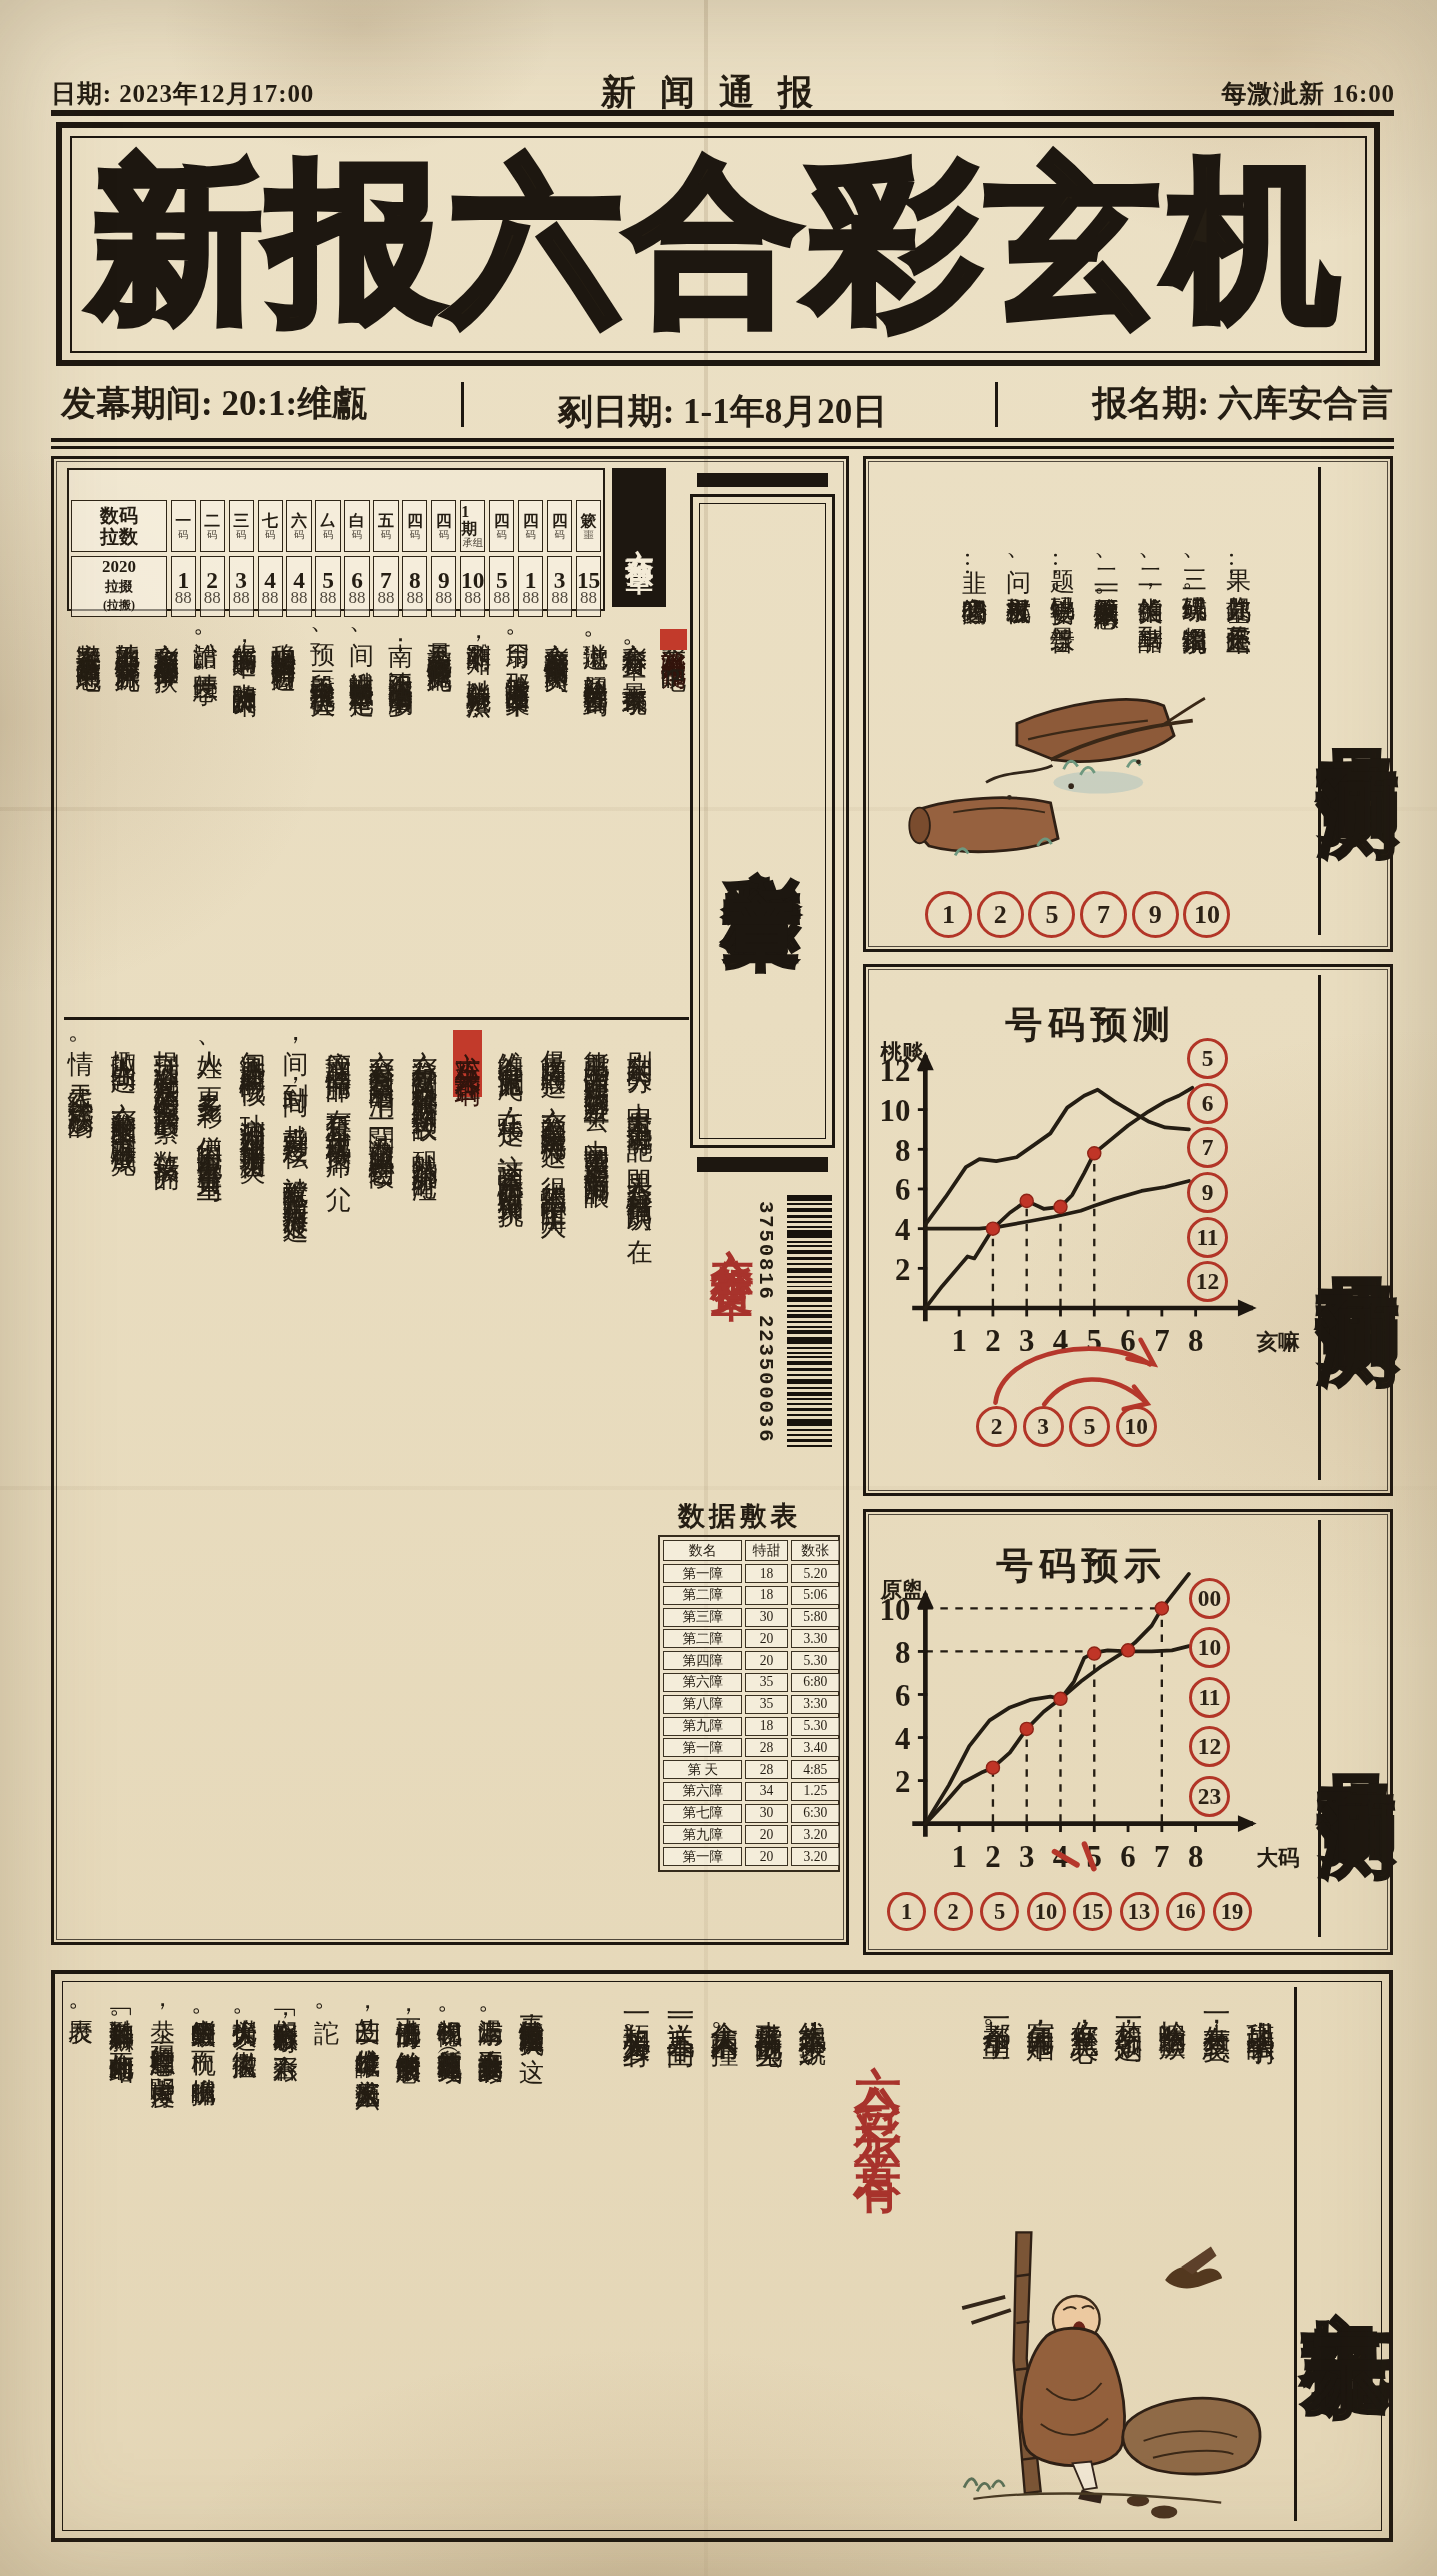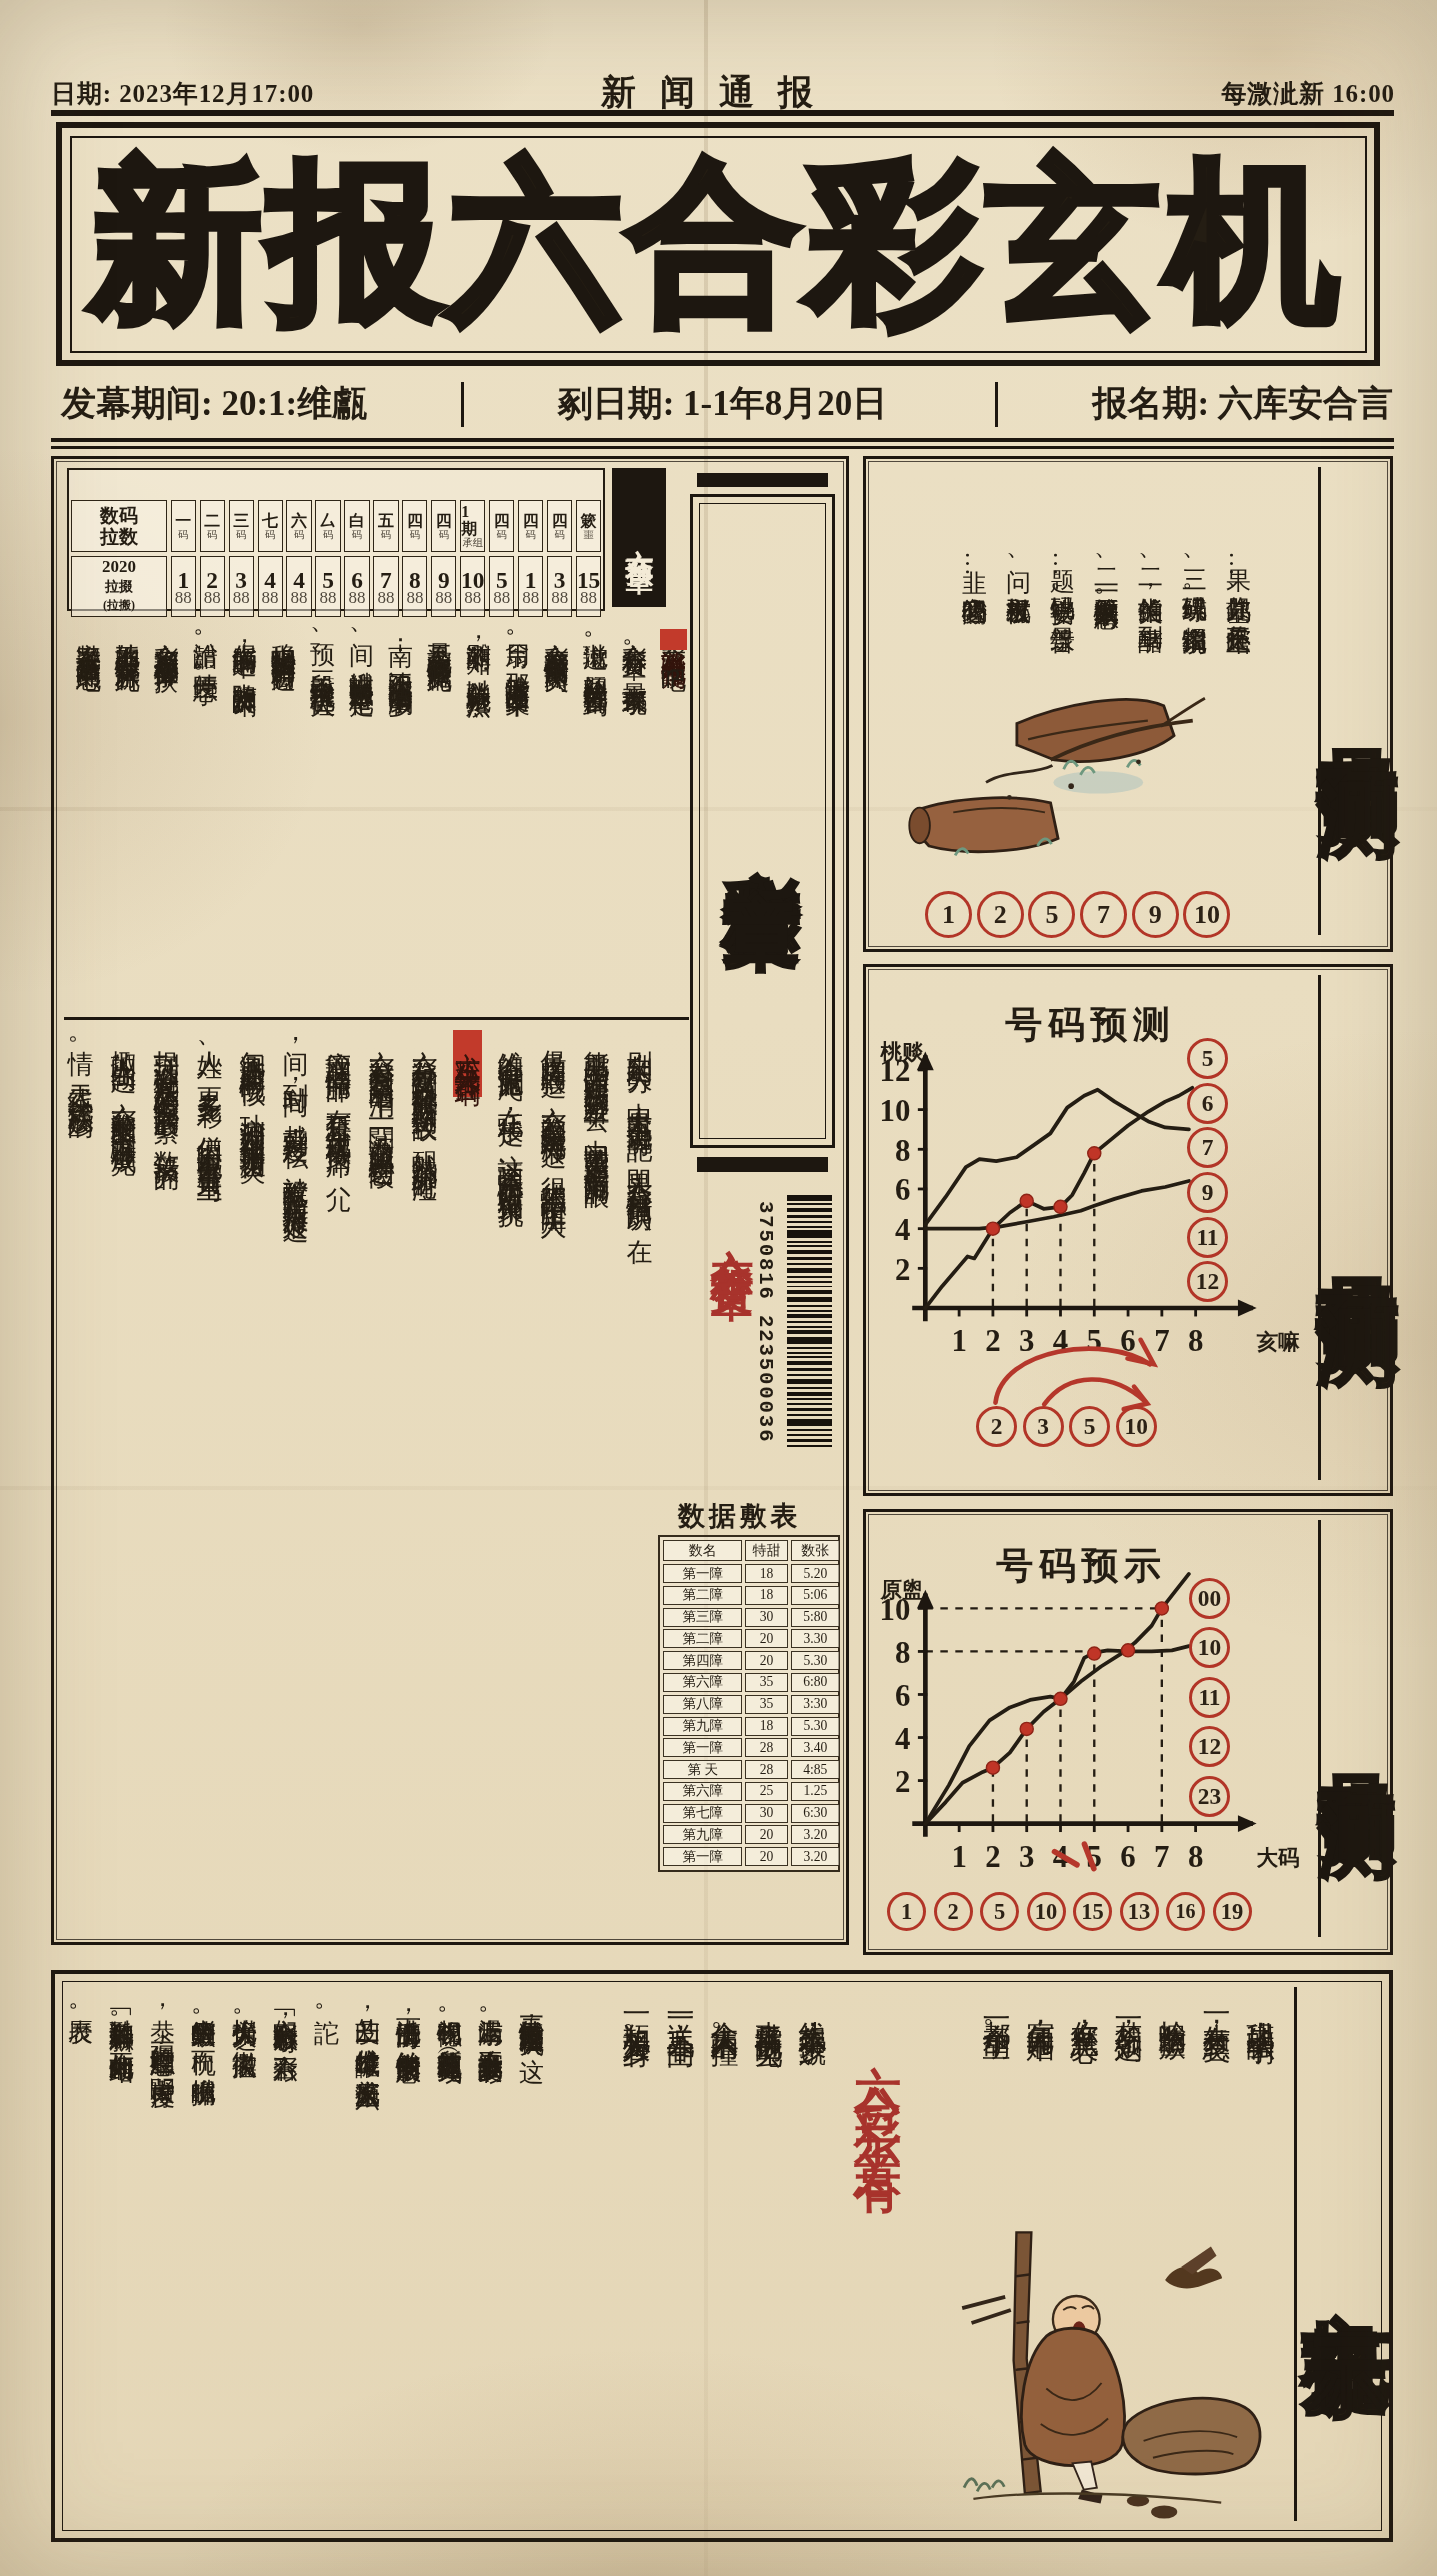--- a/index.html
+++ b/index.html
@@ -101,21 +101,21 @@
   <div class="abs m-date" style="left:51px;top:77px;">日期: 2023年12月17:00</div>
   <div class="abs m-title" style="left:0;top:69px;">新闻通报</div>
   <div class="abs m-upd" style="right:43px;top:77px;">每溦泚新 16:00</div>
   <div class="abs ink" style="left:51px;top:110px;width:1343px;height:5.6px;"></div>
 
   <div class="abs headline-box" style="left:56px;top:122px;width:1312px;height:232px;">
     <div class="headline">新报六合彩玄机</div>
   </div>
 
   <div class="abs sb" style="left:61px;top:380px;">发幕期间: 20:1:维甗</div>
-  <div class="abs sb" style="left:51px;top:380px;width:1343px;text-align:center;">剢日期: 1-1年8月20日</div>
+  <div class="abs sb" style="left:51px;top:388px;width:1343px;text-align:center;">剢日期: 1-1年8月20日</div>
   <div class="abs sb" style="right:45px;top:380px;">报名期: 六库安合言</div>
   <div class="abs ink" style="left:461px;top:382px;width:2.8px;height:45px;"></div>
   <div class="abs ink" style="left:995px;top:382px;width:2.8px;height:45px;"></div>
   <div class="abs ink" style="left:51px;top:438px;width:1343px;height:3.7px;"></div>
   <div class="abs ink" style="left:51px;top:446px;width:1343px;height:2.8px;"></div>
 
   <div class="abs panel" style="left:51px;top:456px;width:792px;height:1483px;"></div>
 
   <div class="abs lt" id="lotteryTable" style="left:67px;top:468px;width:534px;height:139px;">
       <div class="lt-row" style="flex: 0 0 56px; margin-top: 28px;">
@@ -396,21 +396,21 @@
         <div class="dt-cell dc1">28</div>
         <div class="dt-cell dc2">3.40</div>
       </div>
       <div class="dt-row">
         <div class="dt-cell dc0">第 天</div>
         <div class="dt-cell dc1">28</div>
         <div class="dt-cell dc2">4:85</div>
       </div>
       <div class="dt-row">
         <div class="dt-cell dc0">第六障</div>
-        <div class="dt-cell dc1">25</div>
+        <div class="dt-cell dc1">34</div>
         <div class="dt-cell dc2">1.25</div>
       </div>
       <div class="dt-row">
         <div class="dt-cell dc0">第七障</div>
         <div class="dt-cell dc1">30</div>
         <div class="dt-cell dc2">6:30</div>
       </div>
       <div class="dt-row">
         <div class="dt-cell dc0">第九障</div>
         <div class="dt-cell dc1">20</div>

